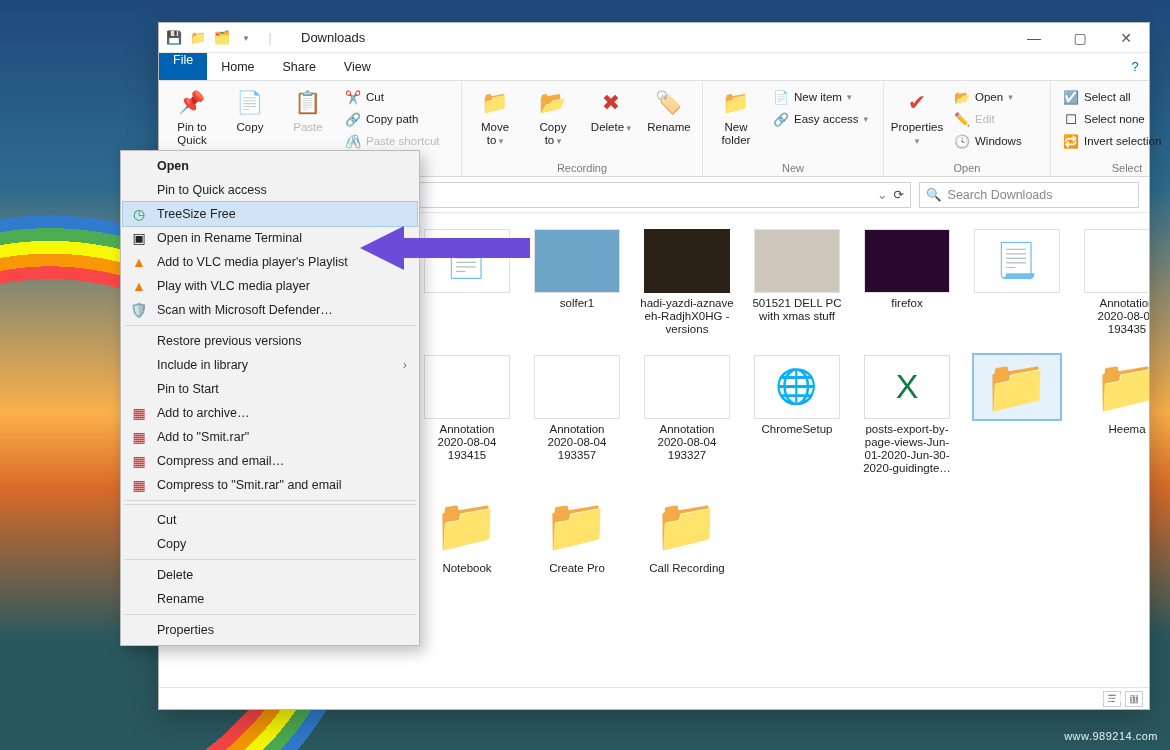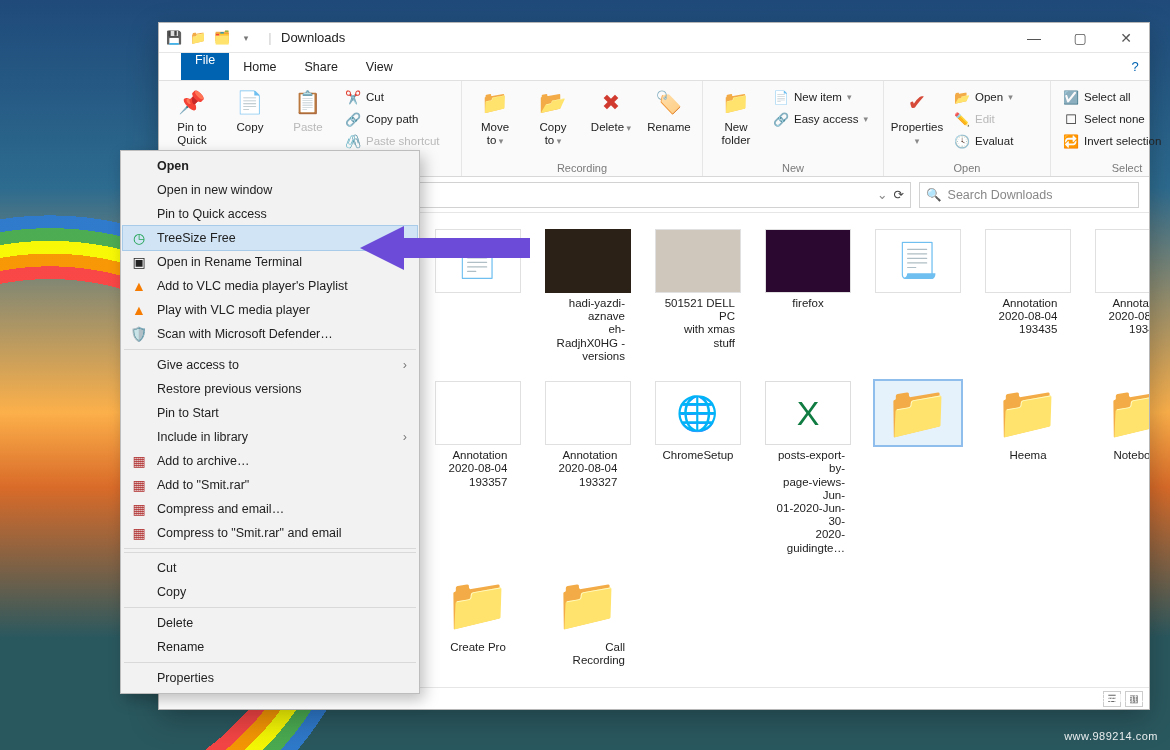--- a/index.html
+++ b/index.html
@@ -35,21 +35,21 @@
     display: flex; flex-direction: column;
   }
   
   .titlebar {
     height: 30px; display: flex; align-items: center;
     border-bottom: 1px solid #e6e6e6;
     padding-left: 6px;
   }
   .qat { display:flex; gap:6px; align-items:center; }
   .qat span { width:18px; height:18px; display:flex; align-items:center; justify-content:center; font-size:13px; }
-  .title-text { margin-left: 2px; font-size: 13px; }
+  .title-text { margin-left: 22px; font-size: 13px; }
   .wincontrols { margin-left: auto; display:flex; }
   .wincontrols div { width:46px; height:30px; display:flex; align-items:center; justify-content:center; font-size:14px; color:#555; }
   
   .ribbontabs { height:28px; display:flex; align-items:stretch; border-bottom:1px solid #e0e0e0; }
   .ribbontabs .tab { padding:0 14px; display:flex; align-items:center; font-size:12.5px; }
   .ribbontabs .tab.file { background:#0063b1; color:#fff; }
   .ribbontabs .help { margin-left:auto; width:28px; display:flex; align-items:center; justify-content:center; color:#0063b1; }
   
   .ribbon { height:96px; background:#fafafa; border-bottom:1px solid #d8d8d8; display:flex; }
   .rgroup { border-right:1px solid #e6e6e6; display:flex; flex-direction:column; justify-content:space-between; padding:4px 6px 2px; }
@@ -63,21 +63,21 @@
   .disabled { color:#b9b9b9; }
   .dropdown-caret::after { content:" ▾"; color:#888; font-size:9px; }
   
   .navbar { height:36px; display:flex; align-items:center; gap:8px; padding:0 10px; border-bottom:1px solid #e6e6e6; }
   .addr { flex:1; height:26px; border:1px solid #d2d2d2; display:flex; align-items:center; padding:0 6px; font-size:12.5px; color:#444; gap:6px; }
   .addr-btn { width:22px; height:22px; display:flex; align-items:center; justify-content:center; color:#666; }
   .search { width:220px; height:26px; border:1px solid #d2d2d2; display:flex; align-items:center; padding:0 6px; gap:6px; color:#888; font-size:12.5px; }
   
   .content { flex:1; overflow:auto; padding:16px 18px 8px 260px; }
   .filegrid { display:grid; grid-template-columns: repeat(7, 96px); gap:18px 14px; }
-  .file { display:flex; flex-direction:column; align-items:center; gap:4px; font-size:11.5px; text-align:right; line-height:1.15;margin-left:22px; }
+  .file { display:flex; flex-direction:column; align-items:center; gap:4px; font-size:11.5px; text-align:center; line-height:1.15; }
   .thumb { width:86px; height:64px; border:1px solid #e0e0e0; background:#f5f5f5; display:flex; align-items:center; justify-content:center; font-size:34px; }
   .thumb.folder { border:none; background:none; font-size:52px; color:#f6c24a; }
   .thumb.dark { background:#2b2116; border-color:#2b2116; }
   .thumb.text { background:#fff; }
   .thumb.excel { background:#fff; color:#107c41; border-color:#ddd; }
   .file.sel .thumb { outline:2px solid #8fbeec; background:#e5f1fb; }
   
   .status { height:22px; border-top:1px solid #e6e6e6; display:flex; align-items:center; justify-content:flex-end; padding:0 6px; gap:4px; font-size:11px; color:#666; }
   .status .vbtn { width:18px; height:16px; border:1px solid #ccc; display:flex; align-items:center; justify-content:center; font-size:10px; }
   
@@ -225,21 +225,21 @@
           <div class="smallbtn dropdown-caret">
               <span class="si">📂</span>
               <span>Open</span>
             </div>
           <div class="smallbtn disabled">
               <span class="si">✏️</span>
               <span>Edit</span>
             </div>
           <div class="smallbtn">
               <span class="si">🕓</span>
-              <span>Evaluat</span>
+              <span>Windows</span>
             </div>
         </div>
       </div>
       <div class="glabel">Open</div>
     </div>
 
     <div class="rgroup" style="flex:1;border-right:none">
       <div class="row">
         <div class="smallcol" style="width:140px">
           <div class="smallbtn">
@@ -277,20 +277,24 @@
     </div>
   </div>
 
   <div class="content">
     <div class="filegrid">
       <div class="file">
           <div class="thumb text">📄</div>
           <span></span>
         </div>
       <div class="file">
+          <div class="thumb" style="background:#6ca5c8"></div>
+          <span>solfer1</span>
+        </div>
+      <div class="file">
           <div class="thumb dark"></div>
           <span style="white-space:pre-line">hadi-yazdi-aznave
 eh-RadjhX0HG -
 versions</span>
         </div>
       <div class="file">
           <div class="thumb" style="background:#cfc6bc"></div>
           <span style="white-space:pre-line">501521 DELL PC
 with xmas stuff</span>
         </div>
@@ -366,23 +370,20 @@
     <div class="vbtn">☰</div>
     <div class="vbtn">▦</div>
   </div>
 </div>
 
 <div class="ctx">
   <div class="mi bold">
       <span>Open</span>
     </div>
   <div class="mi">
-      <span>Open in new window</span>
-    </div>
-  <div class="mi">
       <span>Pin to Quick access</span>
     </div>
   <div class="mi hover">
       <span class="mic ic-green">◷</span>
       <span>TreeSize Free</span>
     </div>
   <div class="mi">
       <span class="mic">▣</span>
       <span>Open in Rename Terminal</span>
     </div>
@@ -392,31 +393,28 @@
     </div>
   <div class="mi">
       <span class="mic ic-vlc">▲</span>
       <span>Play with VLC media player</span>
     </div>
   <div class="mi">
       <span class="mic ic-shield">🛡️</span>
       <span>Scan with Microsoft Defender…</span>
     </div>
   <hr>
-  <div class="mi fly">
-      <span>Give access to</span>
-    </div>
   <div class="mi">
       <span>Restore previous versions</span>
-    </div>
-  <div class="mi">
-      <span>Pin to Start</span>
     </div>
   <div class="mi fly">
       <span>Include in library</span>
+    </div>
+  <div class="mi">
+      <span>Pin to Start</span>
     </div>
   <div class="mi">
       <span class="mic ic-rar">▦</span>
       <span>Add to archive…</span>
     </div>
   <div class="mi">
       <span class="mic ic-rar">▦</span>
       <span>Add to "Smit.rar"</span>
     </div>
   <div class="mi">

